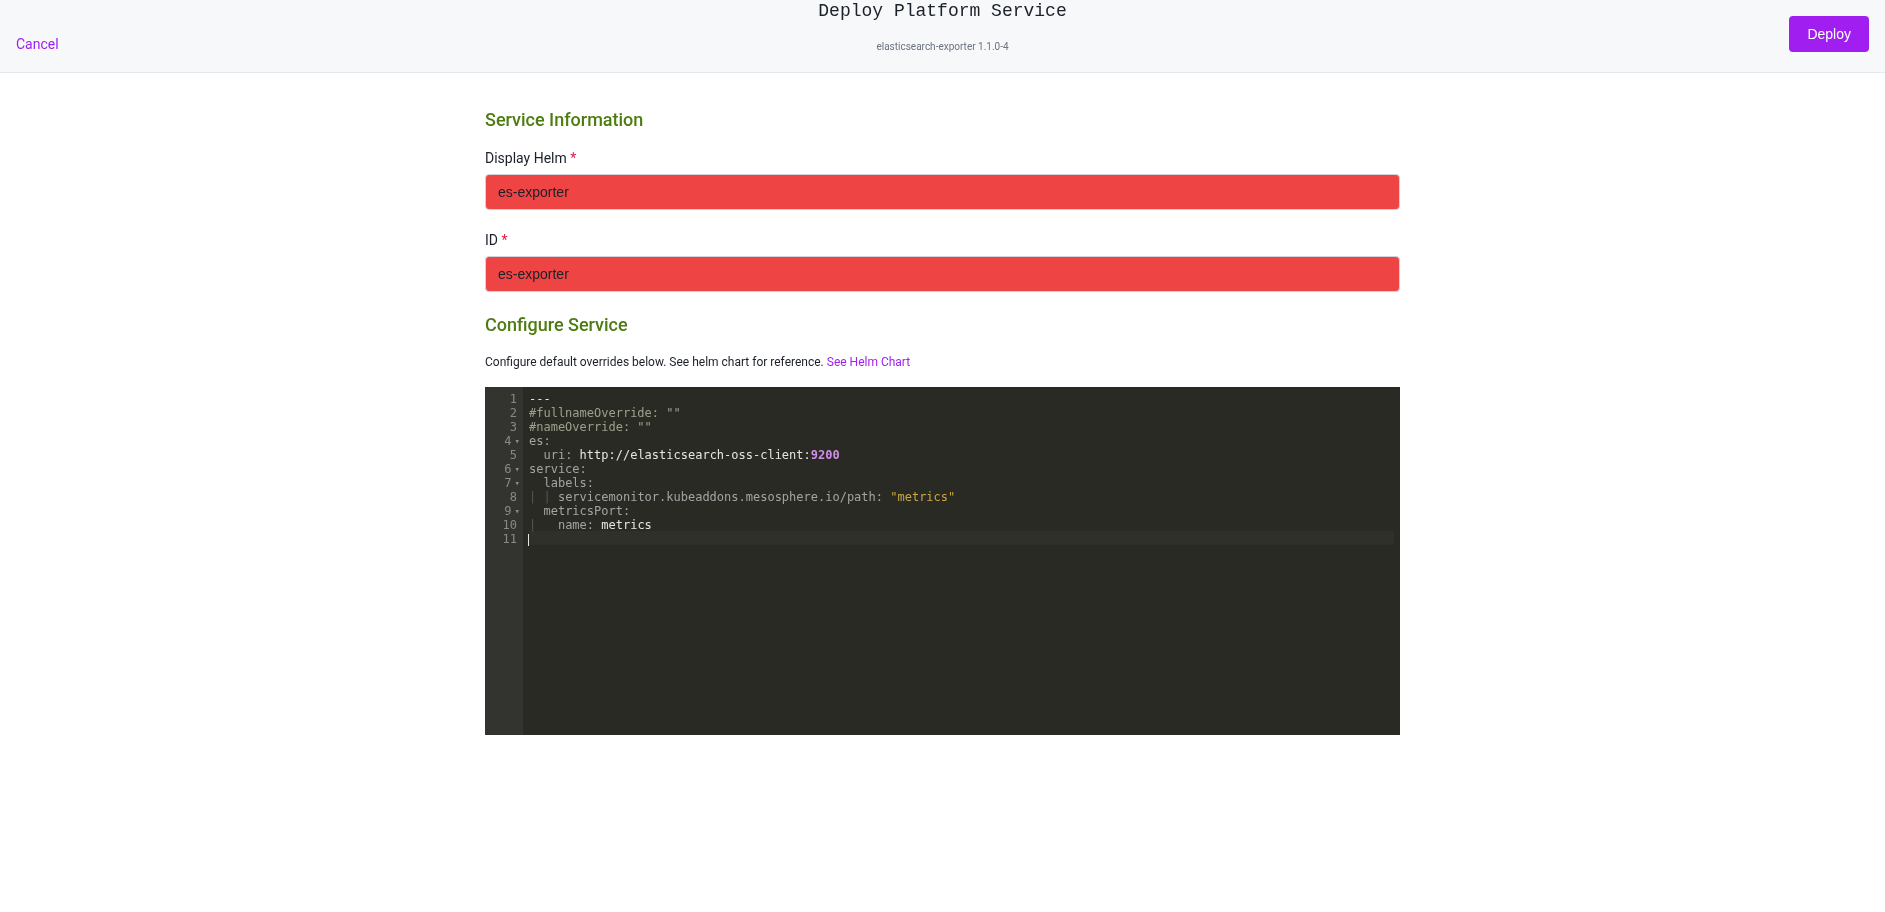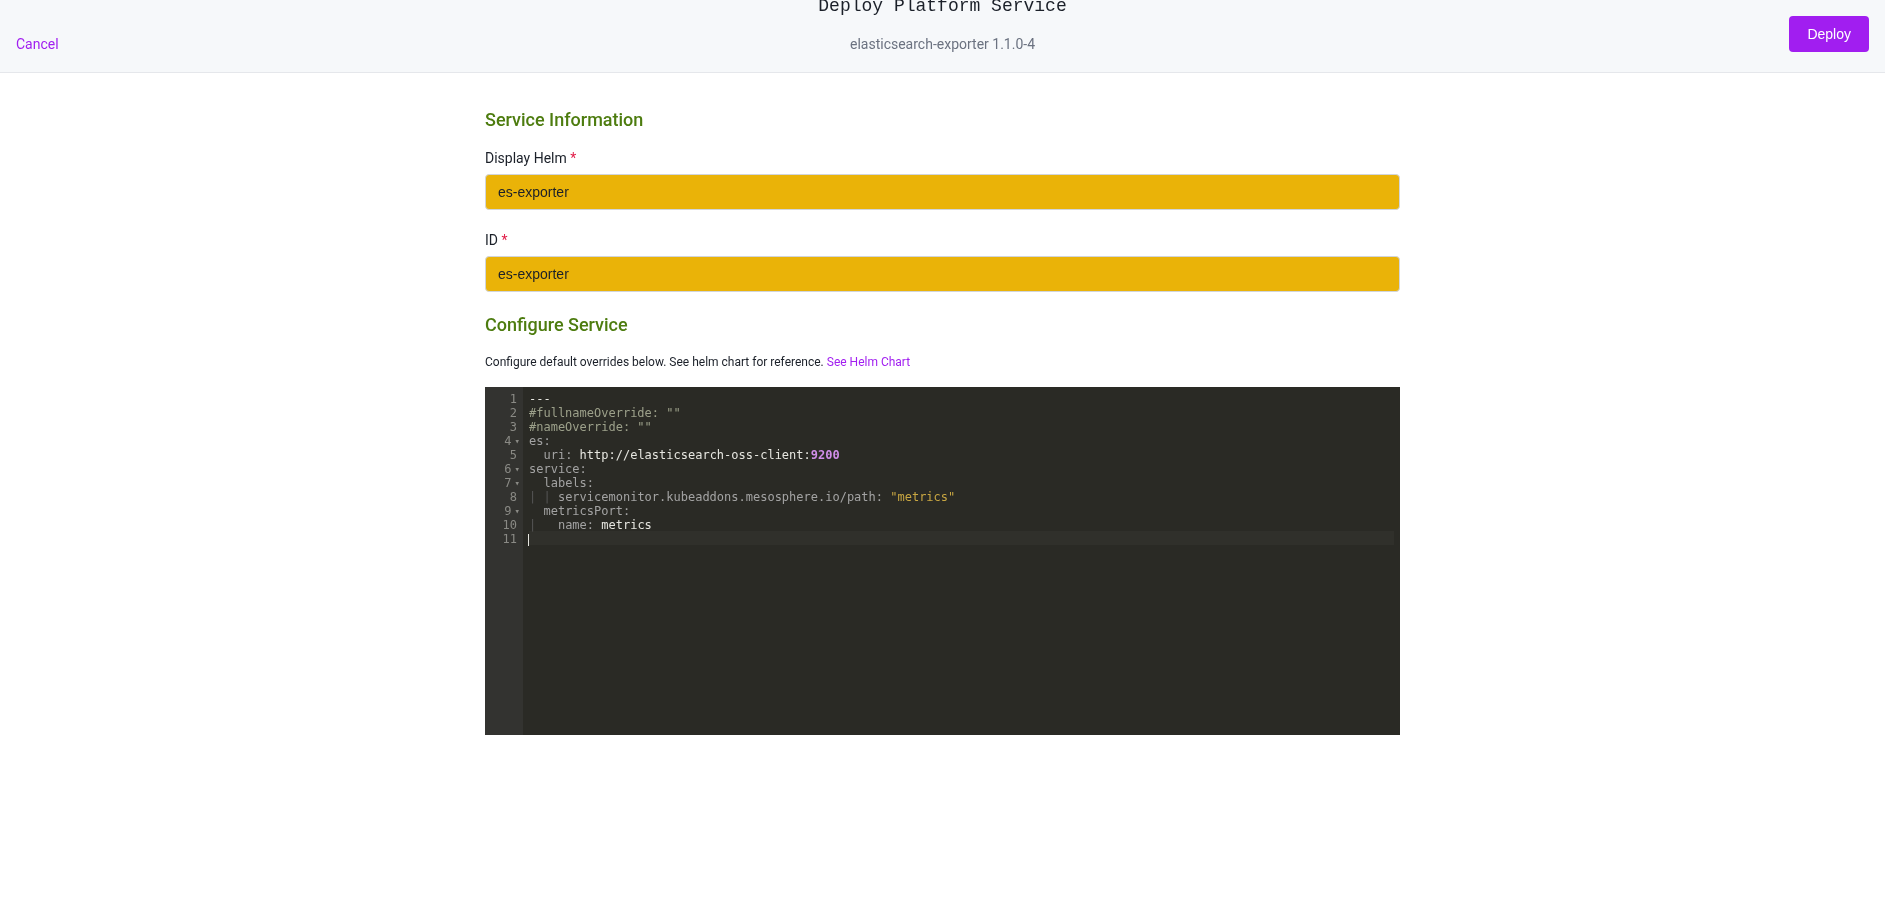--- a/index.html
+++ b/index.html
@@ -32,21 +32,21 @@
       text-align: center;
     }
     .header-title {
       font-size: 18px;
       font-weight: 500;
       color: #1b2029;
       margin-bottom: 20px;
       font-family: Liberation Mono, monospace;
     }
     .header-subtitle {
-      font-size: 14px;
+      font-size: 10px;
       color: #6b7280;
     }
     .deploy-btn {
       background: #a11ef0;
       color: #fff;
       border: none;
       border-radius: 4px;
       padding: 10px 18px;
       font-size: 14px;
       cursor: pointer;
@@ -70,21 +70,21 @@
       margin-bottom: 8px;
     }
     .required { color: #e11d48; }
     .field-input {
       width: 100%;
       padding: 9px 12px;
       border: 1px solid #d1d5db;
       border-radius: 4px;
       font-size: 14px;
       color: #1b2029;
-      background: #eab308;
+      background: #ef4444;
     }
     .version-label { font-size: 14px; color: #1b2029; margin-bottom: 2px; }
     .version-value { font-size: 14px; color: #1b2029; margin-bottom: 30px; }
     .configure-desc {
       font-size: 12px;
       color: #1b2029;
       margin-bottom: 18px;
     }
     .helm-link { color: #a11ef0; text-decoration: none; cursor: pointer; }
     .editor {

